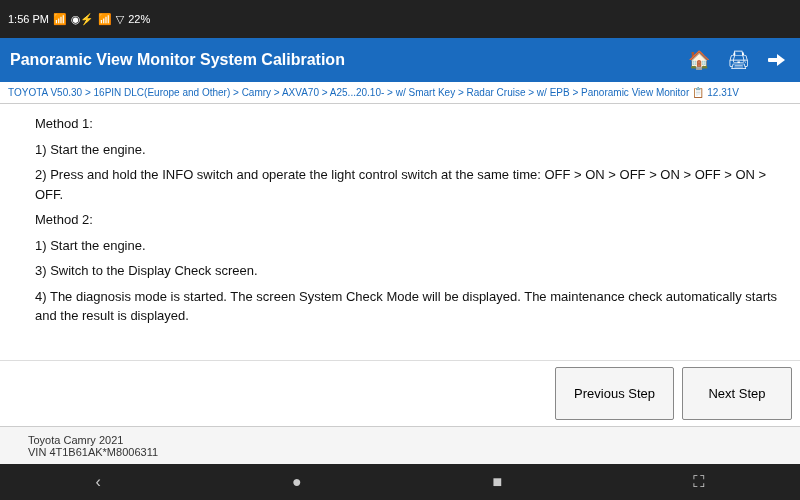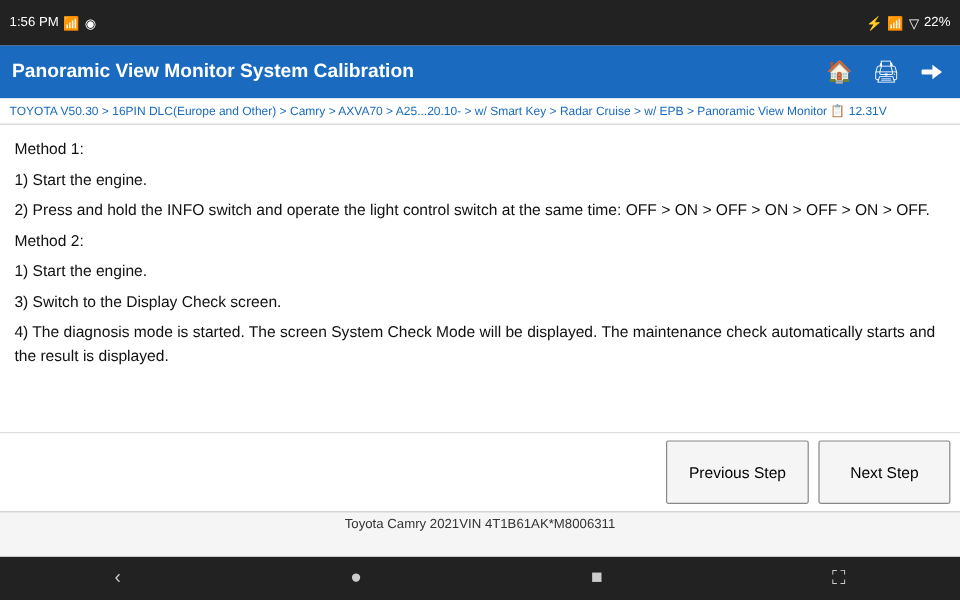--- a/index.html
+++ b/index.html
@@ -14,21 +14,21 @@
       flex-direction: column;
     }
 
     
     .status-bar {
       background: #222;
       color: #fff;
       font-size: 11px;
       padding: 19px 8px;
       display: flex;
-      justify-content: space-between;
+      justify-content: flex-start;
       align-items: center;
       height: 34px;
       flex-shrink: 0;
     }
     .status-left { display: flex; align-items: center; gap: 4px; }
     .status-right { display: flex; align-items: center; gap: 4px; }
 
     
     .header {
       background: #1a6bbf;
@@ -88,20 +88,21 @@
       flex-direction: column;
     }
 
     .content-text {
       font-size: 13px;
       color: #111;
       line-height: 1.5;
     }
     .content-text p {
       margin-bottom: 6px;
+      margin-left: 23px;
     }
 
     
     .button-row {
       display: flex;
       justify-content: flex-end;
       gap: 8px;
       padding: 6px 8px 6px 8px;
       background: white;
       border-top: 1px solid #ddd;
@@ -121,21 +122,21 @@
     
     .footer {
       background: #f5f5f5;
       border-top: 1px solid #ccc;
       padding: 4px 28px;
       font-size: 11px;
       color: #333;
       flex-shrink: 0;
       height: 38px;
       display: flex;
-      flex-direction: row;
+      flex-direction: column;
       justify-content: center;
     }
 
     
     .nav-bar {
       background: #222;
       display: flex;
       justify-content: space-around;
       align-items: center;
       height: 36px;

